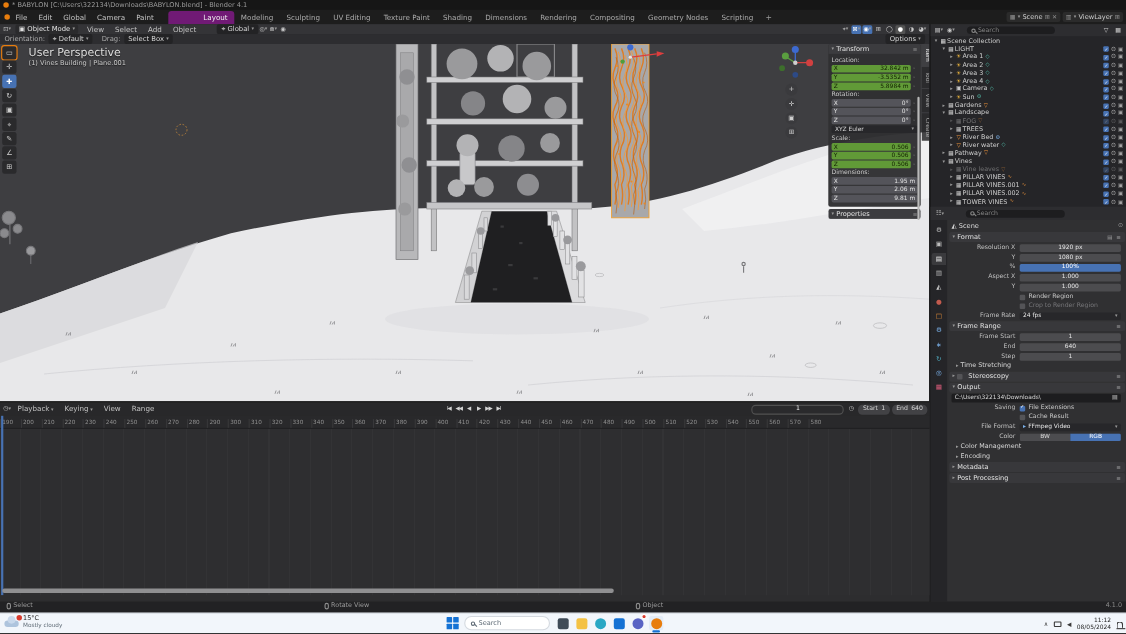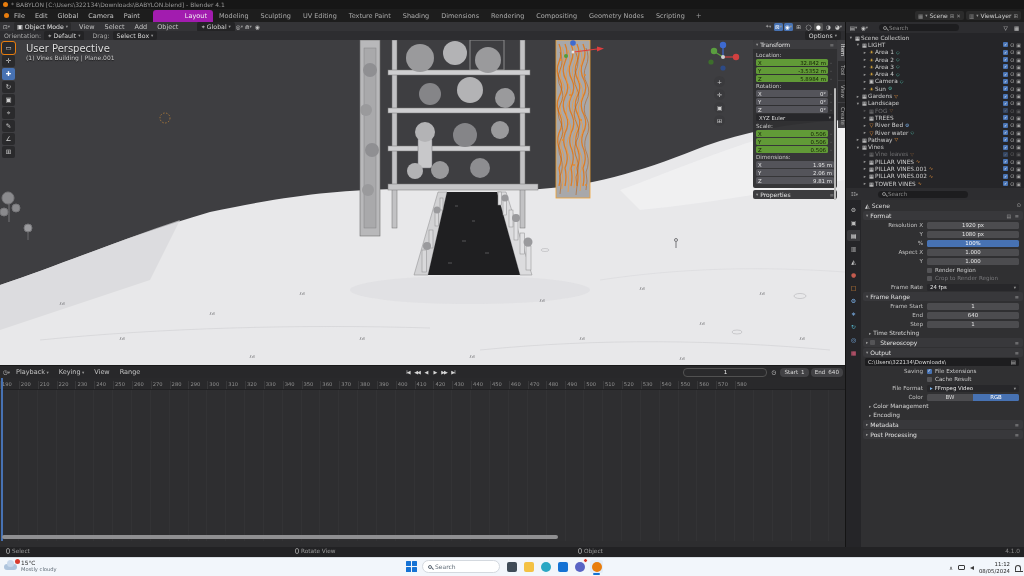--- a/index.html
+++ b/index.html
@@ -13,21 +13,21 @@
               display:flex; align-items:center; gap:3px; padding-left:3px; }
   .blender-dot { width:5px; height:5px; border-radius:50%; background:#e87d0d; }
   .titlebar span { font-size:6px; color:#9a9a9a; white-space:nowrap; }
 
   
   .menubar { position:absolute; left:0; top:9px; width:1024px; height:13px; background:#1d1d1d;
              display:flex; align-items:center; }
   .menu-item { font-size:6.5px; color:#c3c3c3; padding:0 5px; cursor:default; }
   .ws-tabs { display:flex; align-items:flex-end; height:13px; margin-left:8px; }
   .ws-tab { font-size:6.5px; color:#ababab; padding:2px 6px 2px; border-radius:3px 3px 0 0; }
-  .ws-tab.active { background:#a21caf; color:#f0f0f0;padding-left:32px; }
+  .ws-tab.active { background:#701a75; color:#f0f0f0;padding-left:32px; }
   .ws-plus { font-size:7px; color:#9a9a9a; padding:0 5px; }
   .topbar-right { margin-left:auto; display:flex; align-items:center; gap:2px; padding-right:3px; }
   .id-block { display:flex; align-items:center; gap:2px; background:#2b2b2b; border-radius:2px;
               padding:1px 3px; font-size:6px; color:#cfcfcf; }
   .id-block .mini { font-size:5.5px; color:#8f8f8f; }
 
   
   .vp-header { position:absolute; left:0; top:22px; width:845px; height:9px; background:#343437;
                display:flex; align-items:center; font-size:6.2px; }
   .vp-tools  { position:absolute; left:0; top:31px; width:845px; height:9px; background:#2d2d30;

